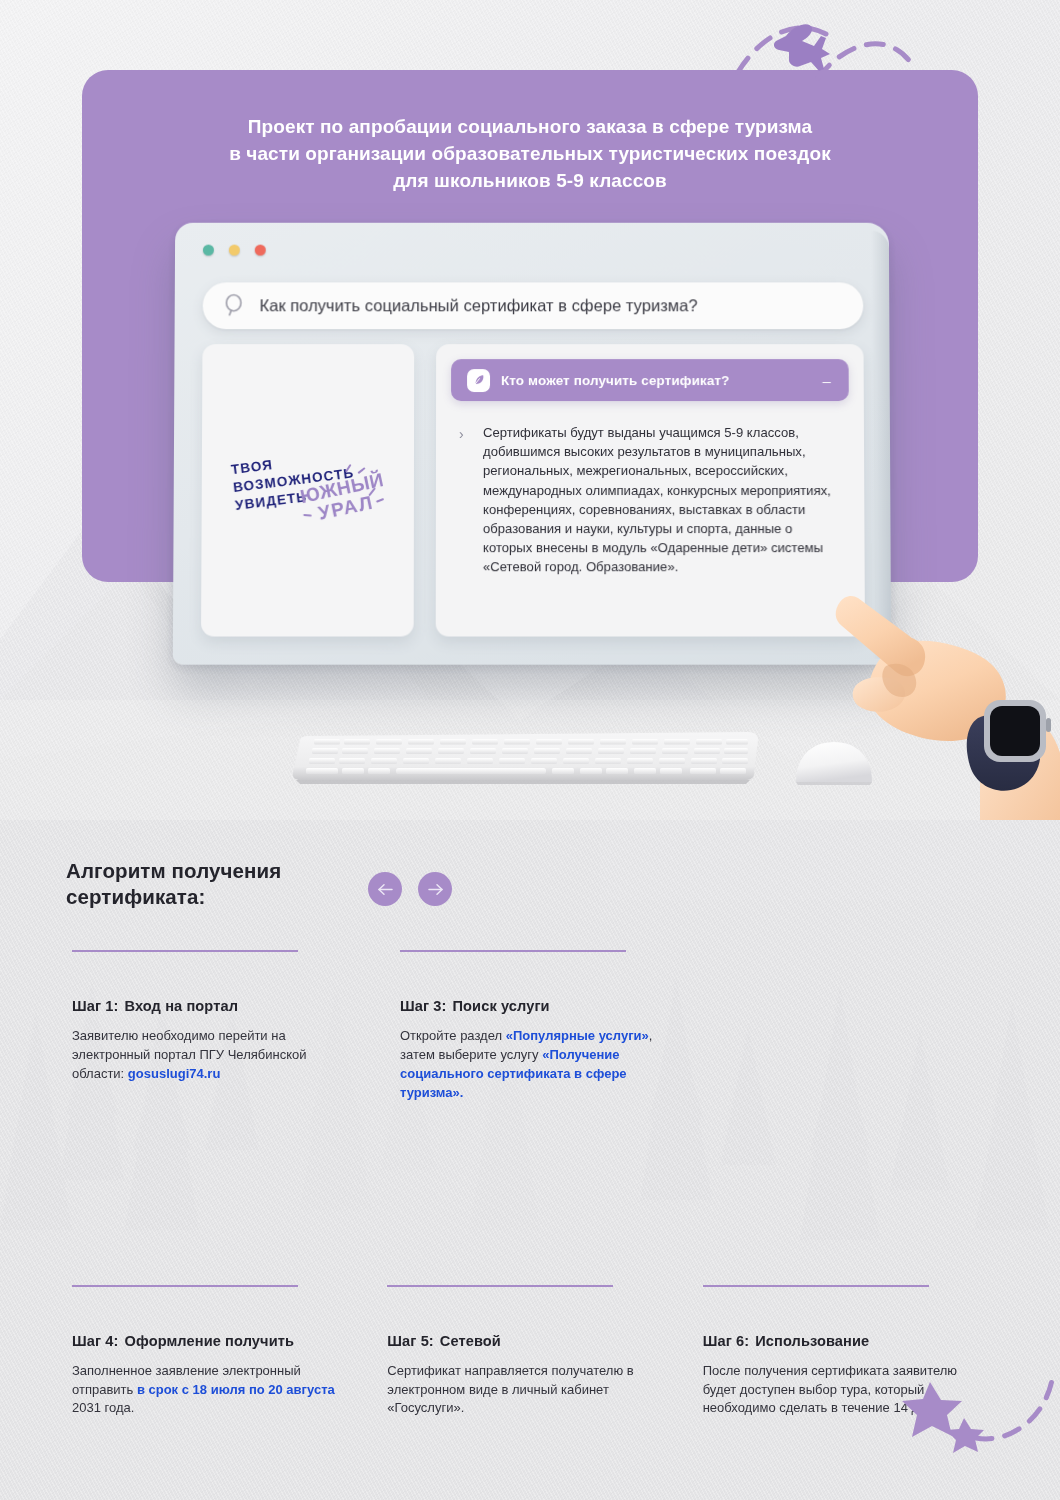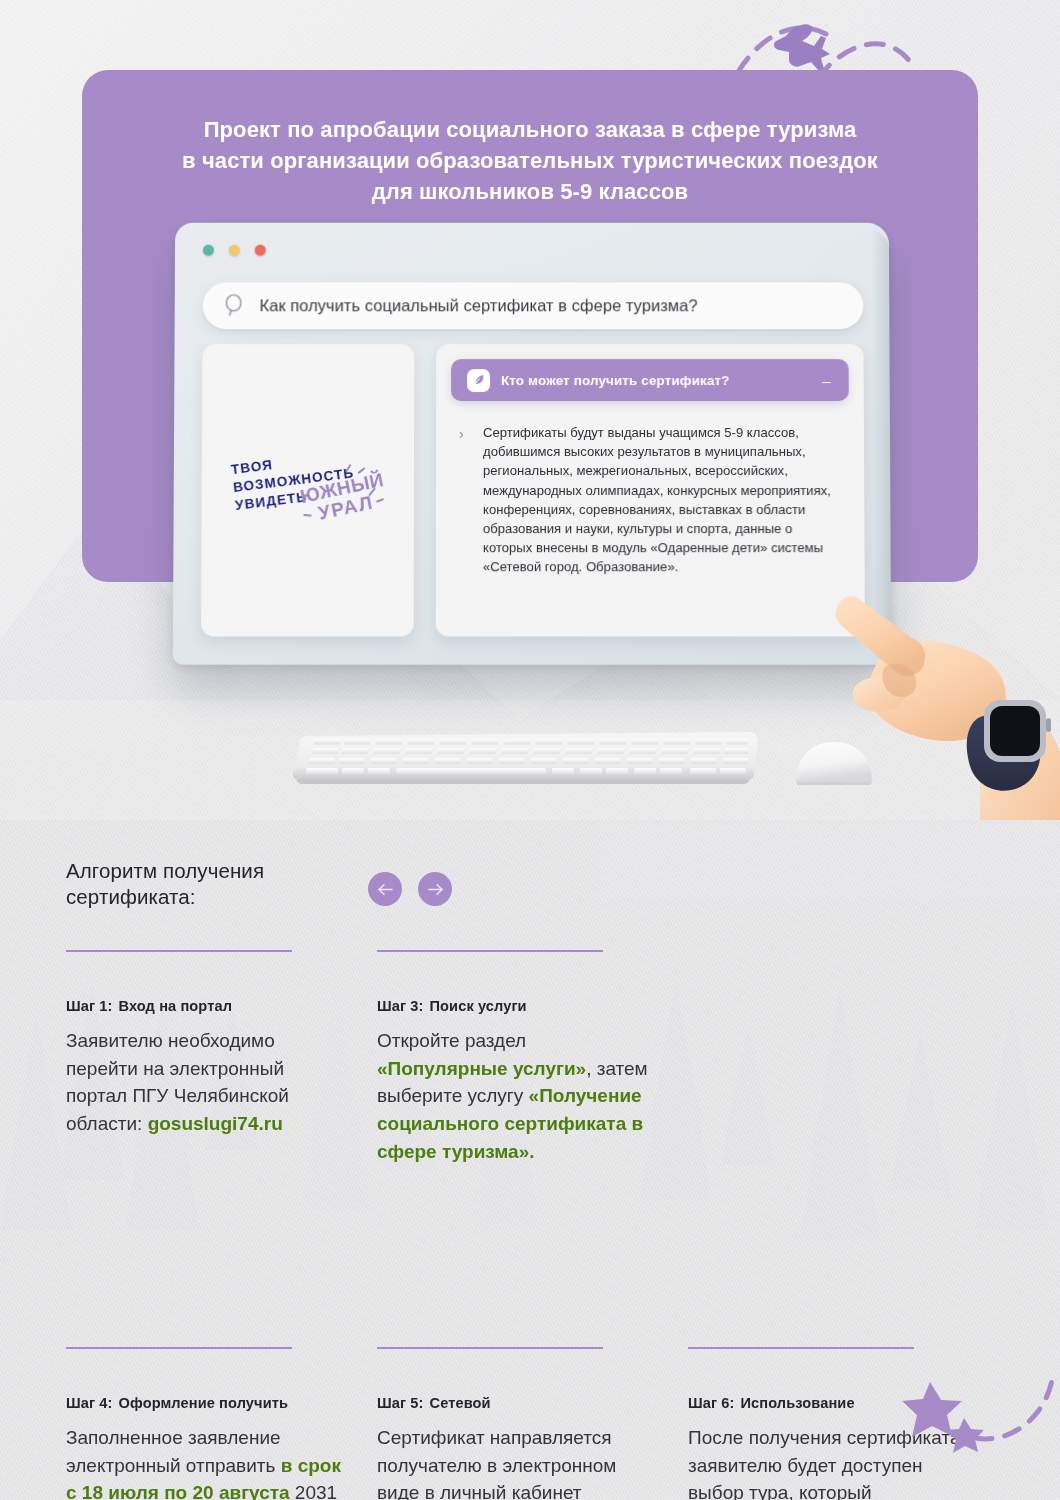--- a/index.html
+++ b/index.html
@@ -30,21 +30,21 @@
   .deco-bottom{position:absolute;left:880px;top:1360px;width:185px;height:140px;z-index:6;}
 
   
   .hero{
     position:absolute;left:82px;top:70px;width:896px;height:512px;
     background:#a78bc8;border-radius:26px;z-index:2;
   }
   .hero-title{
     position:absolute;left:0;right:0;top:44px;
     text-align:center;color:#ffffff;
-    font-size:22px;font-weight:bold;line-height:1.42;letter-spacing:.1px;
+    font-size:19px;font-weight:bold;line-height:1.42;letter-spacing:.1px;
     padding:0 60px;box-sizing:border-box;
   }
 
   
   .monitor{
     position:absolute;left:174px;top:222px;width:716px;height:442px;z-index:4;
     background:linear-gradient(160deg,#e9edf0 0%,#e3e8ec 45%,#d9e0e5 100%);
     border-radius:18px 22px 10px 10px;
     box-shadow:0 26px 44px rgba(80,90,105,.28), 0 3px 8px rgba(80,90,105,.16);
     transform:perspective(1400px) rotateX(1.2deg);
@@ -98,37 +98,37 @@
   
   .keyboard{position:absolute;left:292px;top:730px;width:468px;height:56px;z-index:3;}
   
   .mouse{position:absolute;left:788px;top:738px;width:92px;height:48px;z-index:3;}
   
   .hand{position:absolute;left:830px;top:590px;width:230px;height:230px;z-index:7;}
 
   
   .algo{position:absolute;left:66px;top:858px;z-index:5;}
   .algo h2{
-    margin:0;font-size:20.5px;font-weight:normal;line-height:1.28;color:#24242c;letter-spacing:.1px;
+    margin:0;font-size:20.5px;font-weight:bold;line-height:1.28;color:#24242c;letter-spacing:.1px;
   }
   .navs{position:absolute;left:368px;top:872px;display:flex;gap:16px;z-index:5;}
   .navbtn{
     width:34px;height:34px;border-radius:50%;background:#a78bc8;
     display:flex;align-items:center;justify-content:center;cursor:pointer;
   }
 
   .steps{position:absolute;left:66px;top:950px;width:935px;z-index:5;}
-  .srow{display:flex;gap:0;}
+  .srow{display:flex;gap:17px;margin-left:6px;}
   .srow + .srow{margin-top:182px;}
   .step{width:311px;box-sizing:border-box;padding-right:34px;}
   .srule{width:226px;height:2px;background:#a78bc8;margin-bottom:46px;}
   .stitle{font-size:14.6px;font-weight:bold;color:#24242c;margin-bottom:13px;letter-spacing:.1px;}
   .stitle .num{margin-right:6px;}
-  .sbody{font-size:19px;line-height:1.455;color:#33333c;}
-  .hl{color:#4d7c0f;font-weight:bold;}
+  .sbody{font-size:13px;line-height:1.455;color:#33333c;}
+  .hl{color:#1d4ed8;font-weight:bold;}
 </style>
 </head>
 <body>
 
 <div class="bg">
   <div class="paper"></div>
   <svg viewBox="0 0 1060 1500">
     <defs>
       <linearGradient id="mt" x1="0" y1="0" x2="0" y2="1">
         <stop offset="0%" stop-color="#e2e2e4"></stop>

